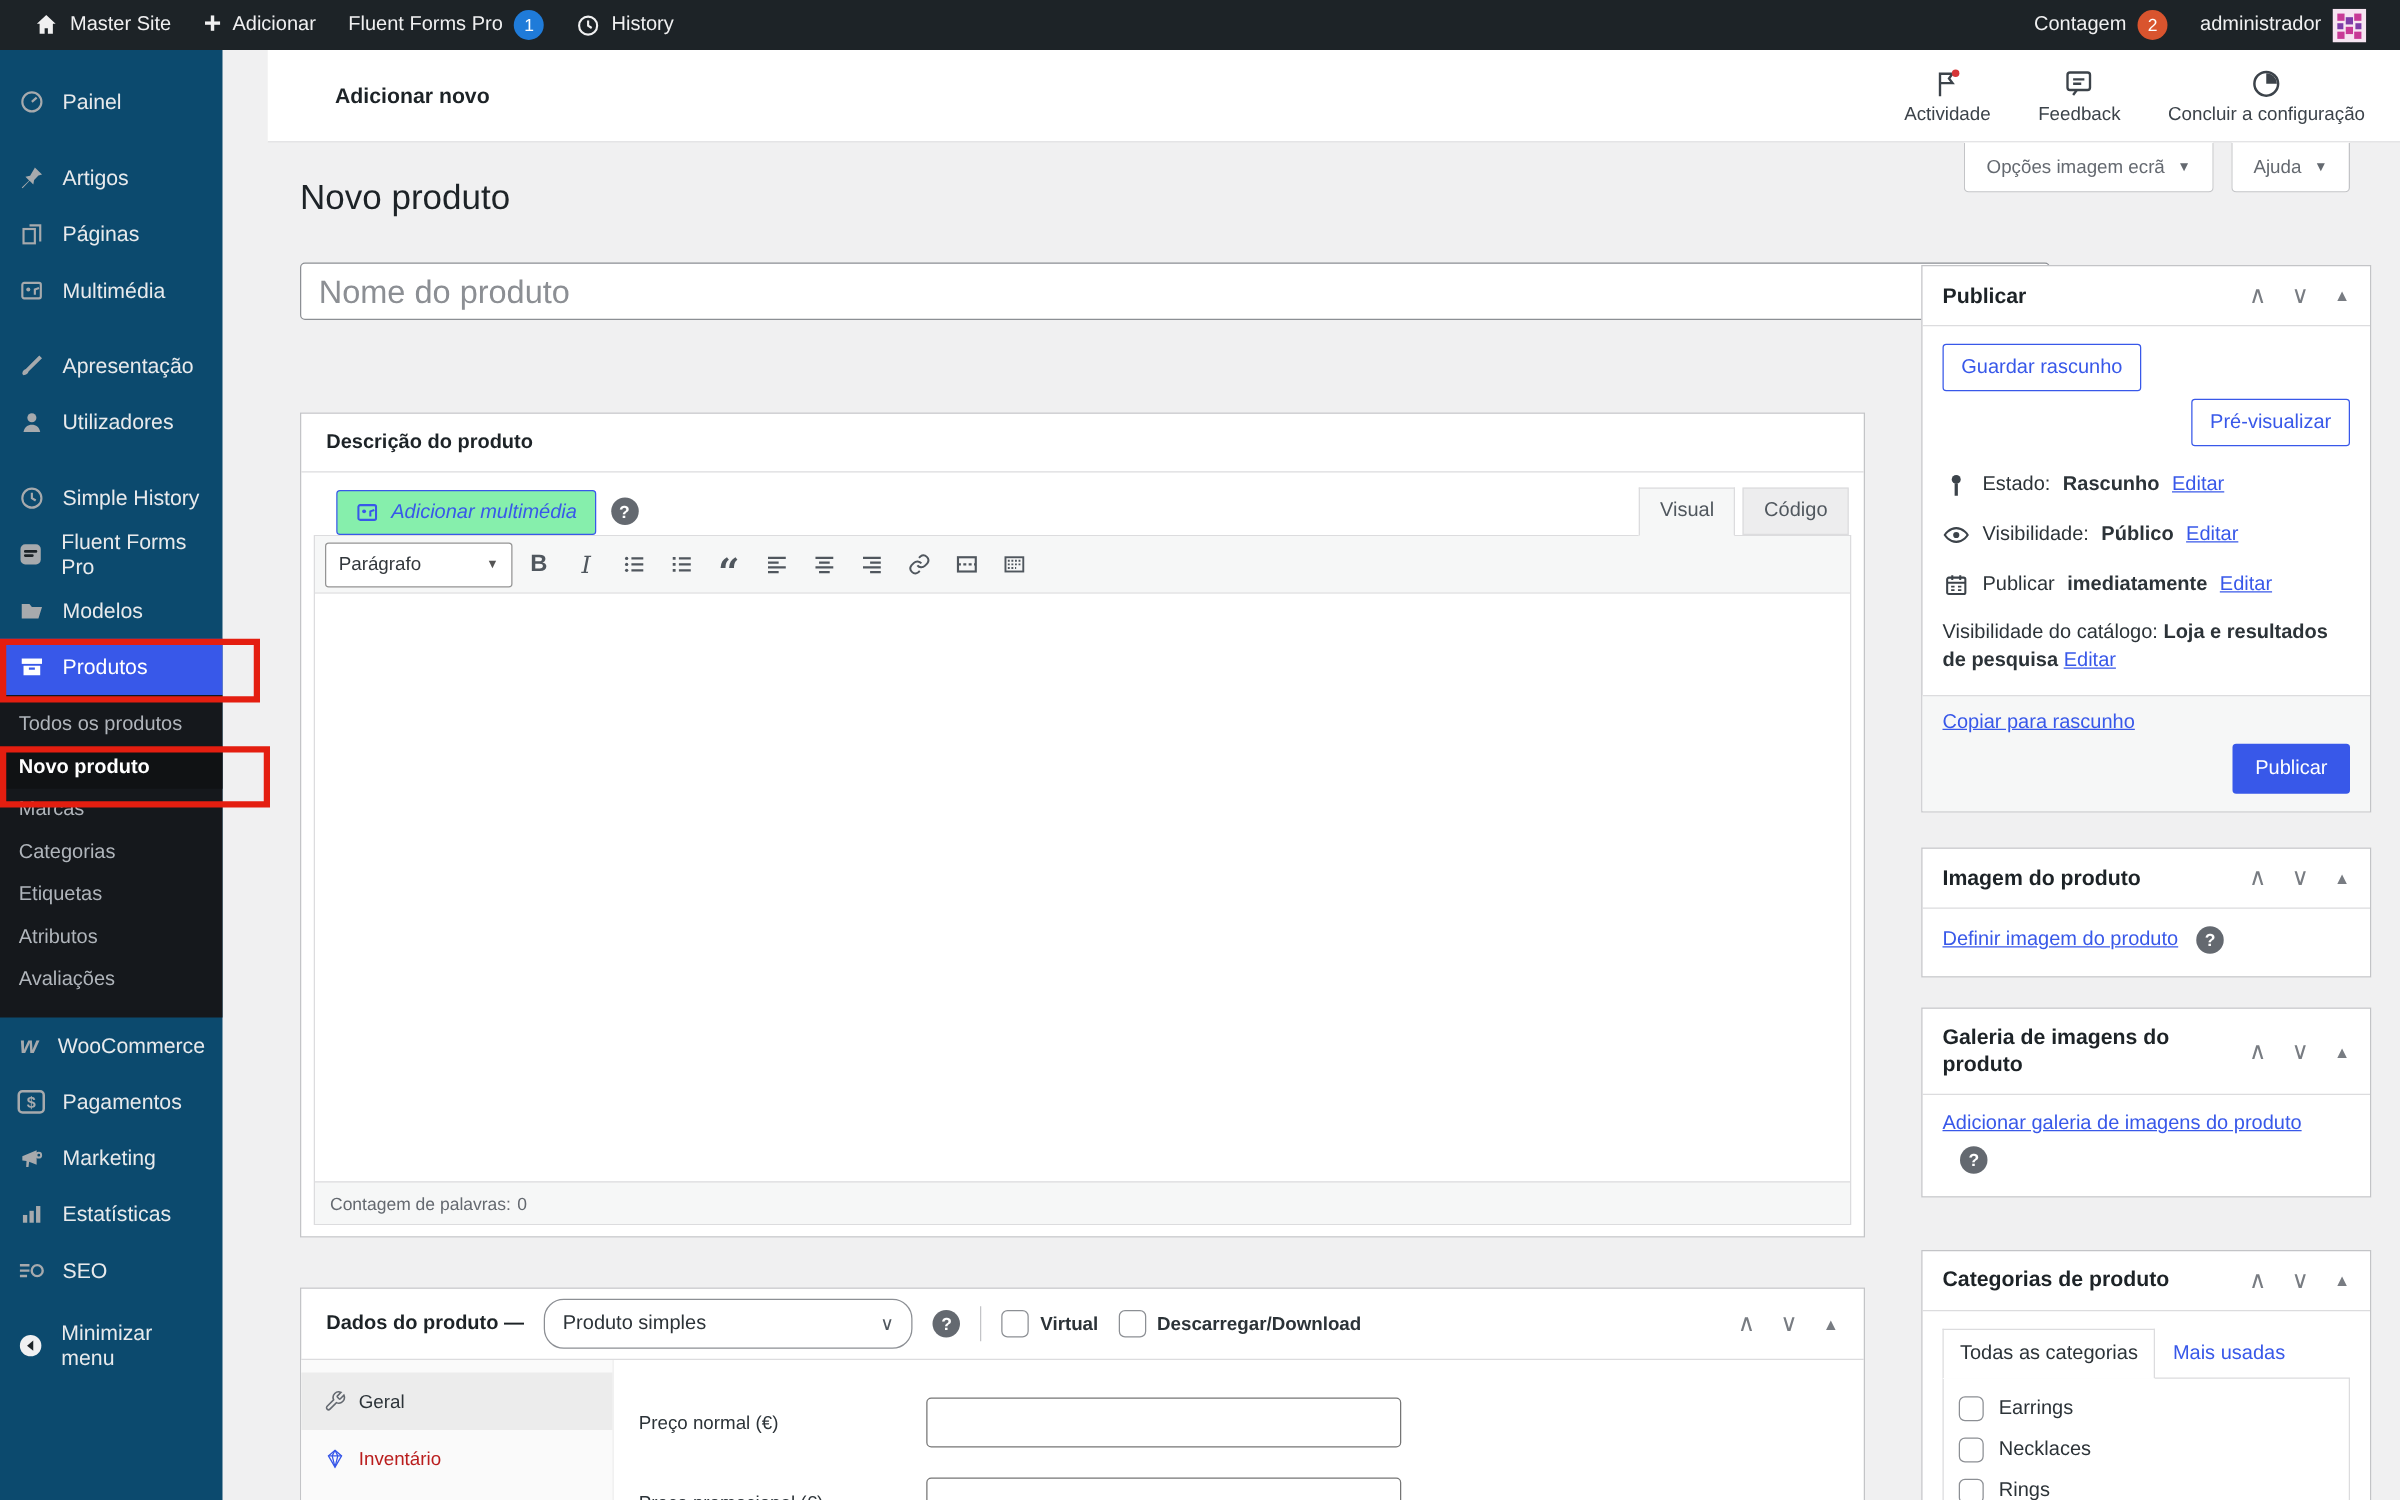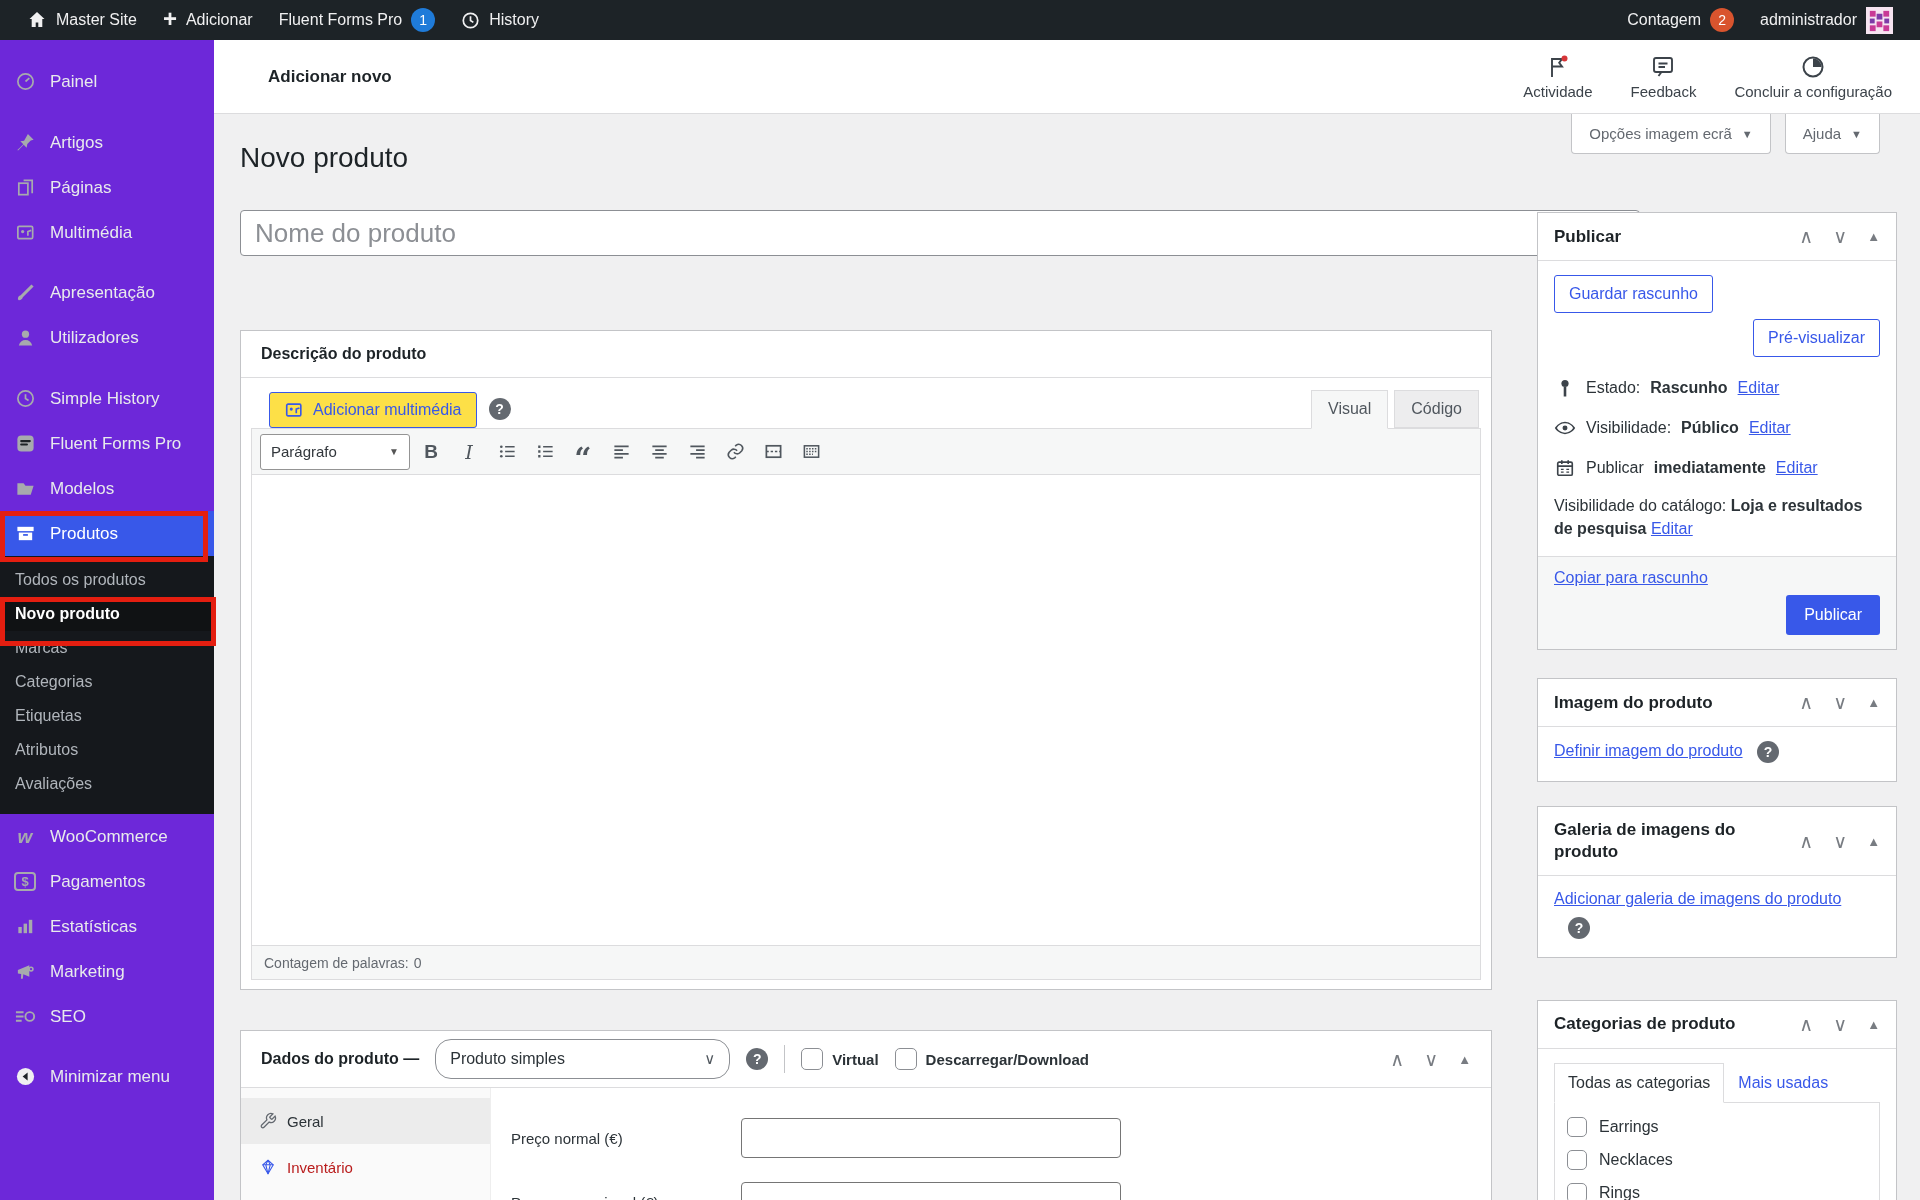--- a/index.html
+++ b/index.html
@@ -12,21 +12,21 @@
   
   .adminbar { position:absolute; left:0; top:0; width:1920px; height:40px; background:#1d2327;
               display:flex; align-items:center; color:#f0f0f1; font-size:16px; padding:0 14px; }
   .ab-item { display:flex; align-items:center; gap:9px; padding:0 13px; height:40px; cursor:pointer; white-space:nowrap; }
   .ab-badge { min-width:24px; height:24px; border-radius:12px; display:inline-flex; align-items:center;
               justify-content:center; font-size:14px; color:#fff; padding:0 6px; }
   .ab-right { margin-left:auto; display:flex; align-items:center; }
   .ab-plus { font-size:24px; font-weight:bold; line-height:1; margin-top:-3px; }
 
   
-  .sidebar { position:absolute; left:0; top:40px; width:214px; height:1160px; background:#6d28d9; color:#e8eaec; }
+  .sidebar { position:absolute; left:0; top:40px; width:178px; height:1160px; background:#0c4a6e; color:#e8eaec; }
   .mi { display:flex; align-items:center; gap:14px; height:45px; padding:0 14px; font-size:17px; cursor:pointer; }
   .mi .ico { width:22px; display:flex; justify-content:center; color:#a7aaad; }
   .mi.active { background:#3858e9; color:#fff; }
   .mi.active .ico { color:#fff; }
   .gap16 { margin-top:16px; } .gap15 { margin-top:15px; }
   .submenu { background:#15181c; padding:7px 0 13px; }
   .smi { padding:8px 14px 8px 15px; font-size:16px; color:#b0b5bb; cursor:pointer; }
   .smi.current { color:#fff; font-weight:bold; background:#101214; }
   .wtxt { font-weight:800; font-size:19px; font-style:italic; }
   .payico { width:23px; height:19px; border:2px solid currentColor; border-radius:4px; display:flex;
@@ -58,21 +58,21 @@
   .panel-title { font-size:17px; font-weight:bold; color:#1d2327; }
   .arrows { margin-left:auto; display:flex; gap:20px; align-items:center; color:#787c82; }
   .arrows .arr { font-size:19px; cursor:pointer; }
   .arrows .tri { font-size:13px; cursor:pointer; }
 
   
   .desc { position:absolute; left:26px; top:290px; width:1252px; height:660px; }
   .desc .panel-head { padding:14px 20px; }
   .media-row { display:flex; align-items:flex-end; margin:12px 10px 0; padding-left:18px; }
   .media-btn { display:flex; align-items:center; gap:9px; border:1px solid #3858e9; color:#3858e9;
-               background:#fde047; border-radius:3px; padding:7px 14px; font-size:16px; cursor:pointer; }
+               background:#86efac; border-radius:3px; padding:7px 14px; font-size:16px; cursor:pointer;font-style:italic; }
   .qmark { width:22px; height:22px; border-radius:50%; background:#646970; color:#fff; font-size:14px;
            font-weight:bold; display:inline-flex; align-items:center; justify-content:center; cursor:pointer; }
   .media-row .qmark { margin:0 0 8px 12px; }
   .etabs { margin-left:auto; display:flex; gap:6px; margin-right:2px; }
   .etab { padding:9px 16px; font-size:16px; color:#50575e; cursor:pointer; border:1px solid #dcdcde; }
   .etab.on { background:#f6f7f7; border-bottom:1px solid #f6f7f7; position:relative; z-index:2; margin-bottom:-1px; }
   .etab.off { background:#ededee; }
   .editor-container { margin:0 10px 12px; border:1px solid #dcdcde; }
   .etoolbar { height:46px; background:#f6f7f7; border-bottom:1px solid #dcdcde; display:flex; align-items:center; padding:0 8px; }
   .pselect { width:150px; height:36px; background:#fff; border:1px solid #949494; border-radius:3px;
@@ -296,35 +296,35 @@
       </div>
       <div class="mi">
         <span class="ico">
             <span class="payico">$</span>
           </span>
         <span>Pagamentos</span>
       </div>
       <div class="mi">
         <span class="ico">
           <svg width="21" height="21" viewBox="0 0 22 22">
+              <path d="M3 9.5 15 4.5v12L8.7 14l-.5 4.5h-2l.3-5L3 13z" fill="currentColor"></path>
+            <circle cx="16.8" cy="8.5" r="2" fill="none" stroke="currentColor" stroke-width="1.6"></circle>
+            </svg>
+          </span>
+        <span>Marketing</span>
+      </div>
+      <div class="mi">
+        <span class="ico">
+          <svg width="21" height="21" viewBox="0 0 22 22">
               <rect x="3.5" y="11.5" width="3.6" height="6.5" fill="currentColor"></rect>
             <rect x="9" y="8" width="3.6" height="10" fill="currentColor"></rect>
               <rect x="14.5" y="4" width="3.6" height="14" fill="currentColor"></rect>
             </svg>
           </span>
         <span>Estatísticas</span>
-      </div>
-      <div class="mi">
-        <span class="ico">
-          <svg width="21" height="21" viewBox="0 0 22 22">
-              <path d="M3 9.5 15 4.5v12L8.7 14l-.5 4.5h-2l.3-5L3 13z" fill="currentColor"></path>
-            <circle cx="16.8" cy="8.5" r="2" fill="none" stroke="currentColor" stroke-width="1.6"></circle>
-            </svg>
-          </span>
-        <span>Marketing</span>
       </div>
       <div class="mi">
         <span class="ico">
           <svg width="22" height="21" viewBox="0 0 23 22" fill="none" stroke="currentColor" stroke-width="2">
             <path d="M2 6.5h8M2 11h8M2 15.5h6"></path>
               <circle cx="16.5" cy="11" r="4.6"></circle>
             </svg>
           </span>
         <span>SEO</span>
       </div>

